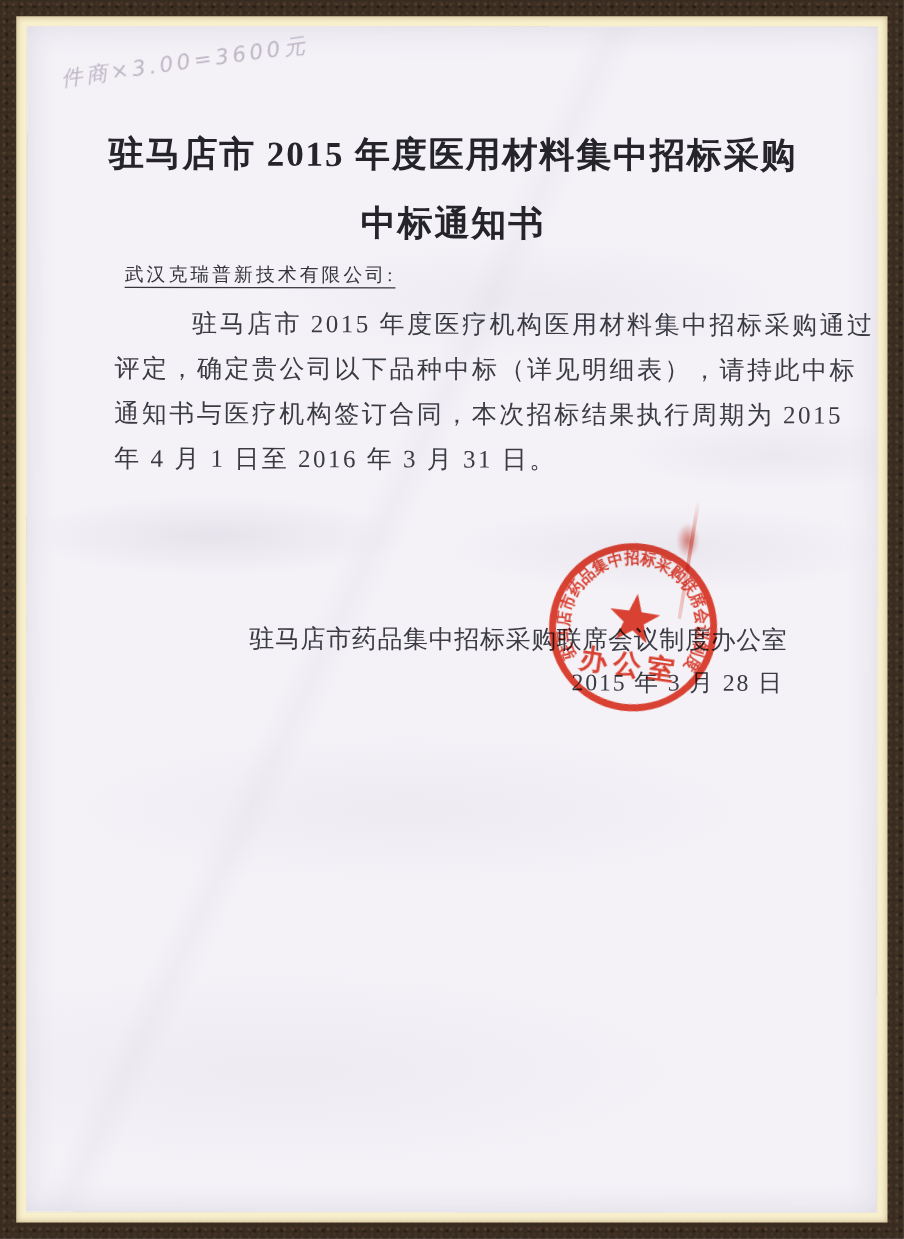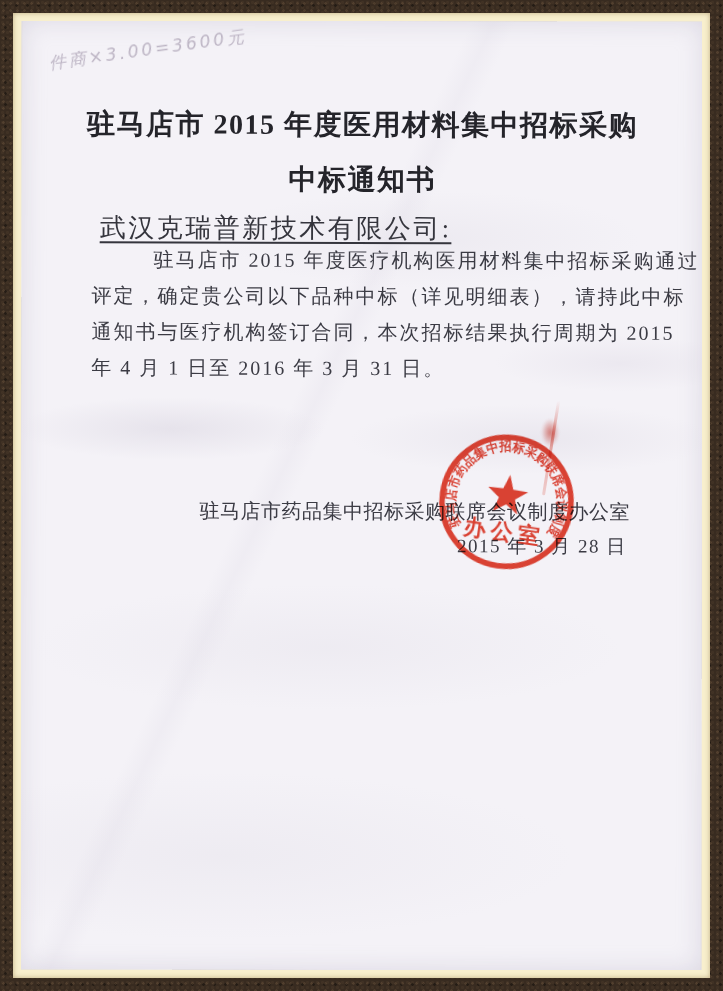--- a/index.html
+++ b/index.html
@@ -60,21 +60,21 @@
   
   .title{
     position:absolute;left:0;right:0;text-align:center;
     font-weight:700;font-size:28px;line-height:30px;
     letter-spacing:1.5px;color:#24242a;white-space:nowrap;
   }
   .title1{top:89px;}
   .title2{top:144px;}
   .addressee{
     position:absolute;left:78px;top:190px;
-    font-size:26px;letter-spacing:2.5px;color:#35353d;
+    font-size:15px;letter-spacing:2.5px;color:#35353d;
     text-decoration:underline;text-underline-offset:5px;
     white-space:nowrap;
     text-align:right;
   }
   .body-line{
     position:absolute;left:70px;width:552px;
     font-size:20px;line-height:24px;letter-spacing:2px;
     color:#3b3b44;white-space:nowrap;
   }
   .bl0{top:227px;text-indent:62px;}

